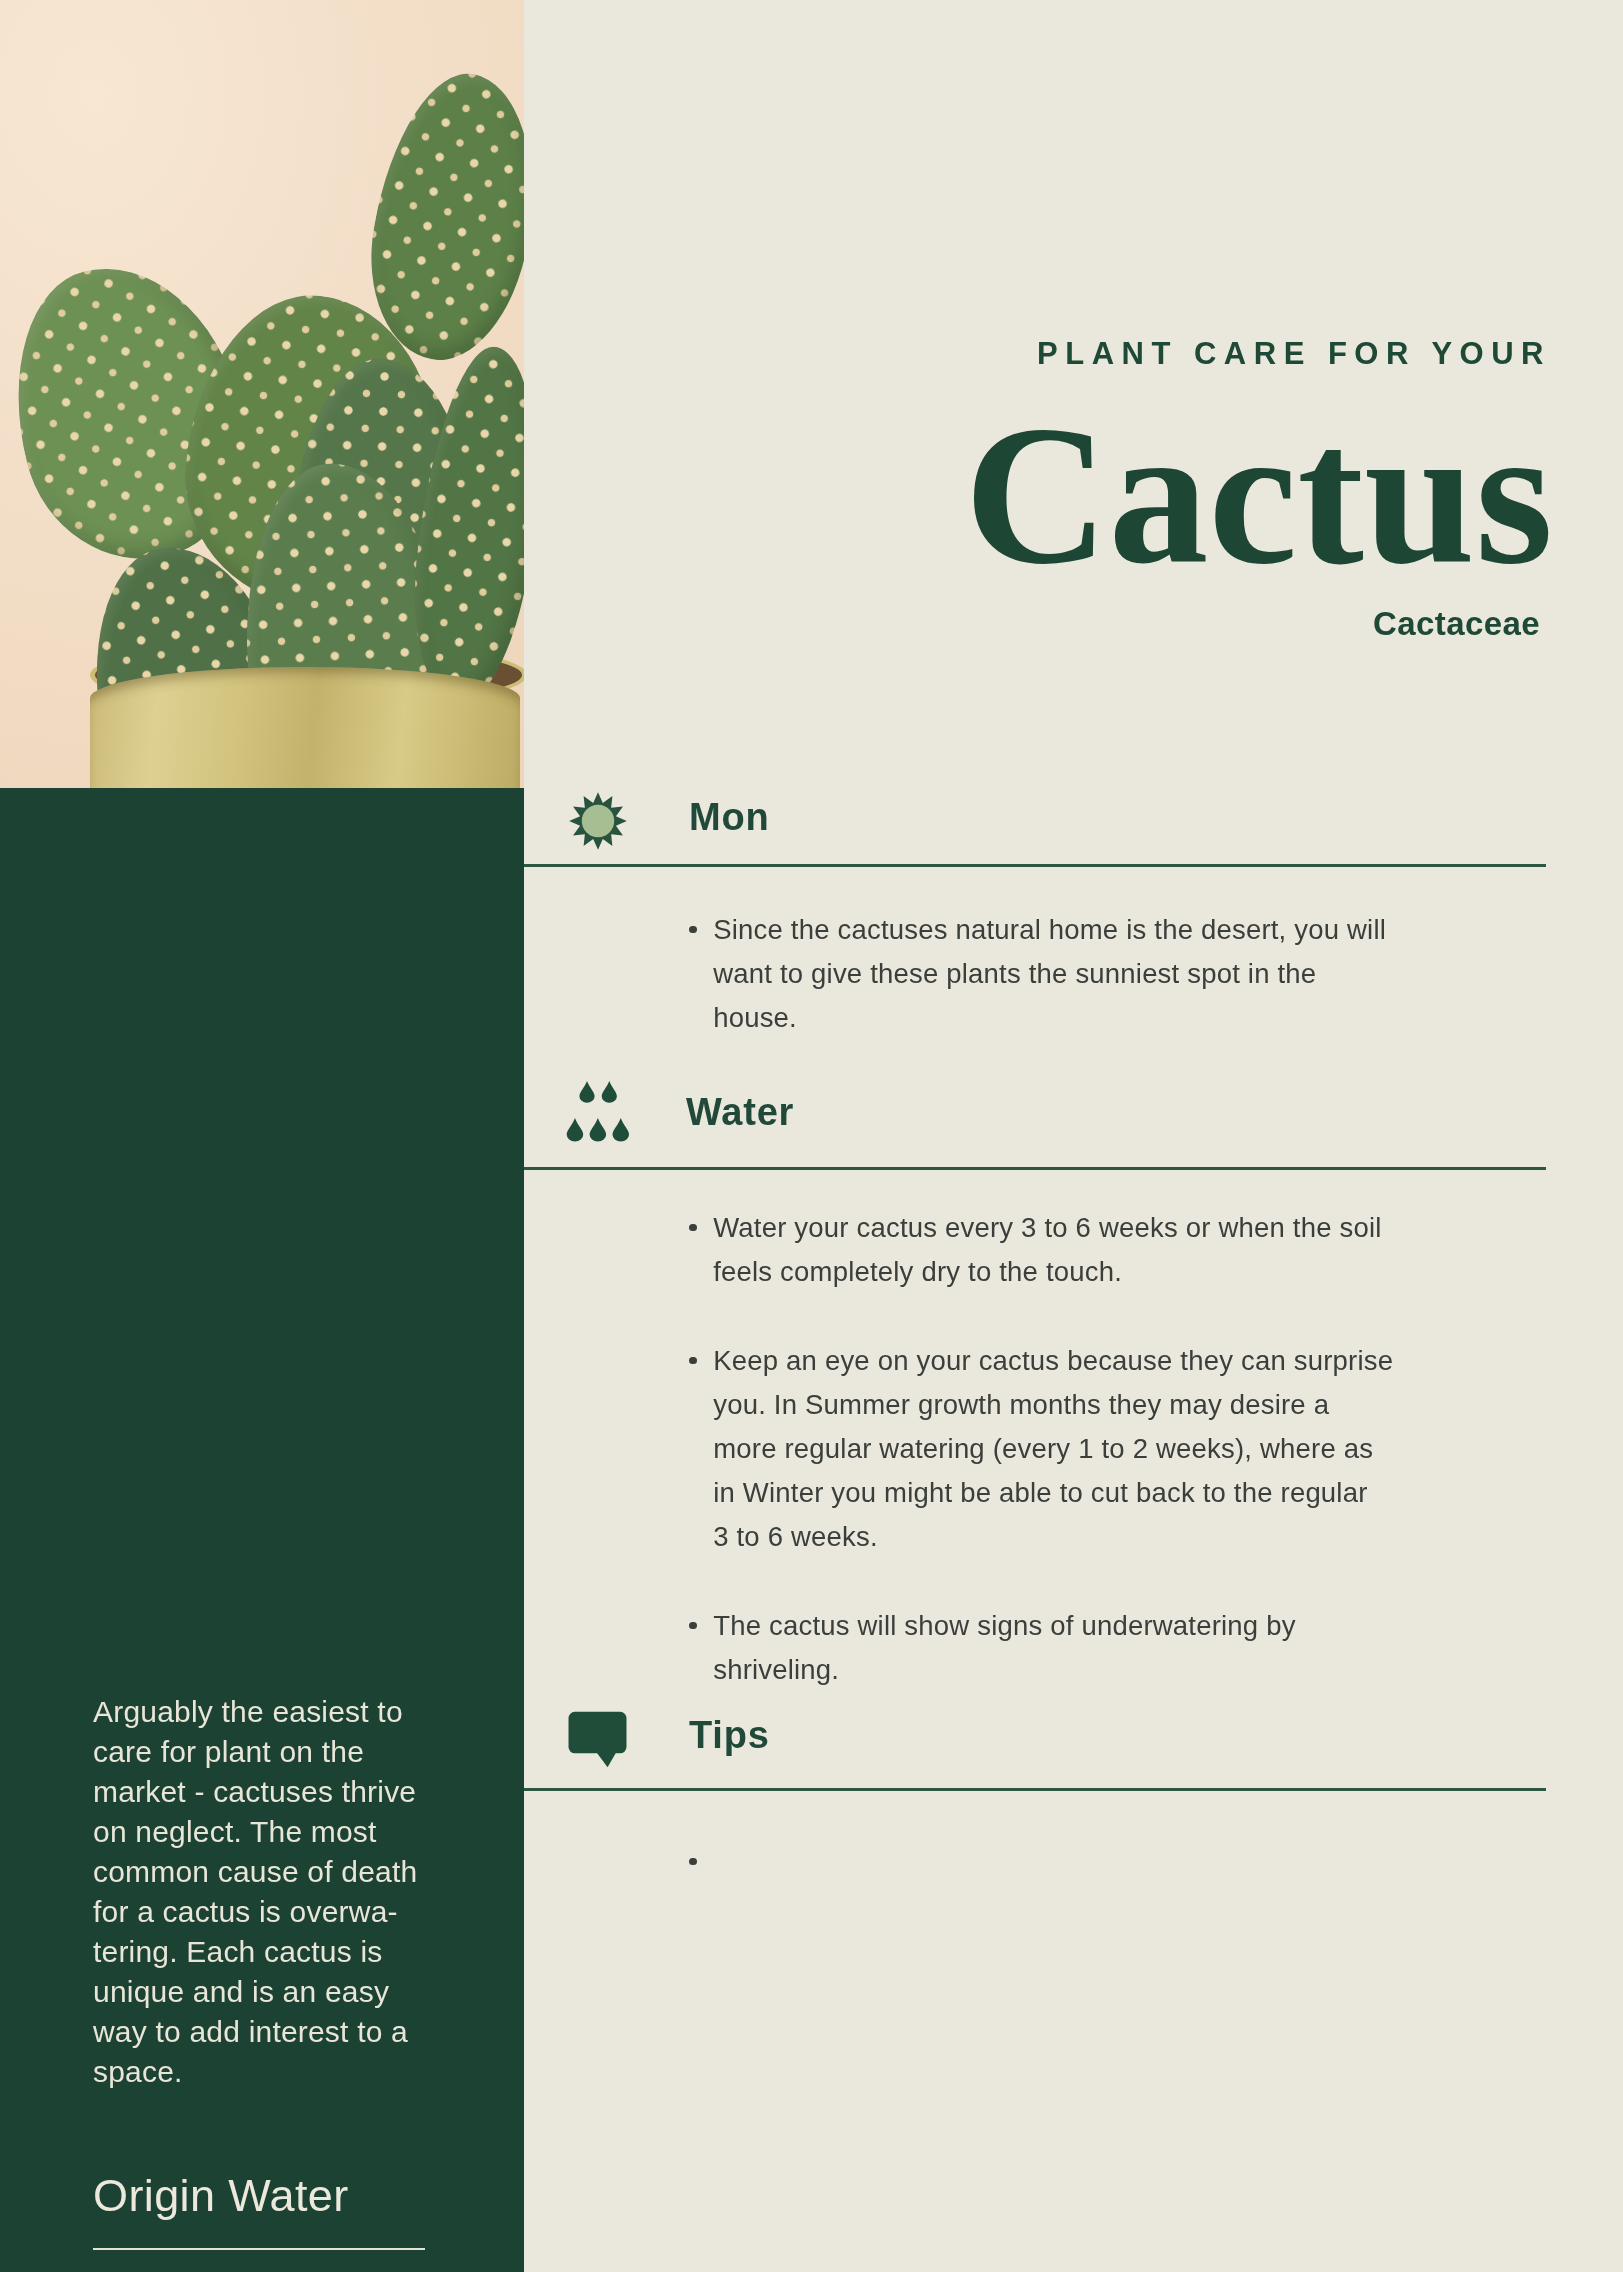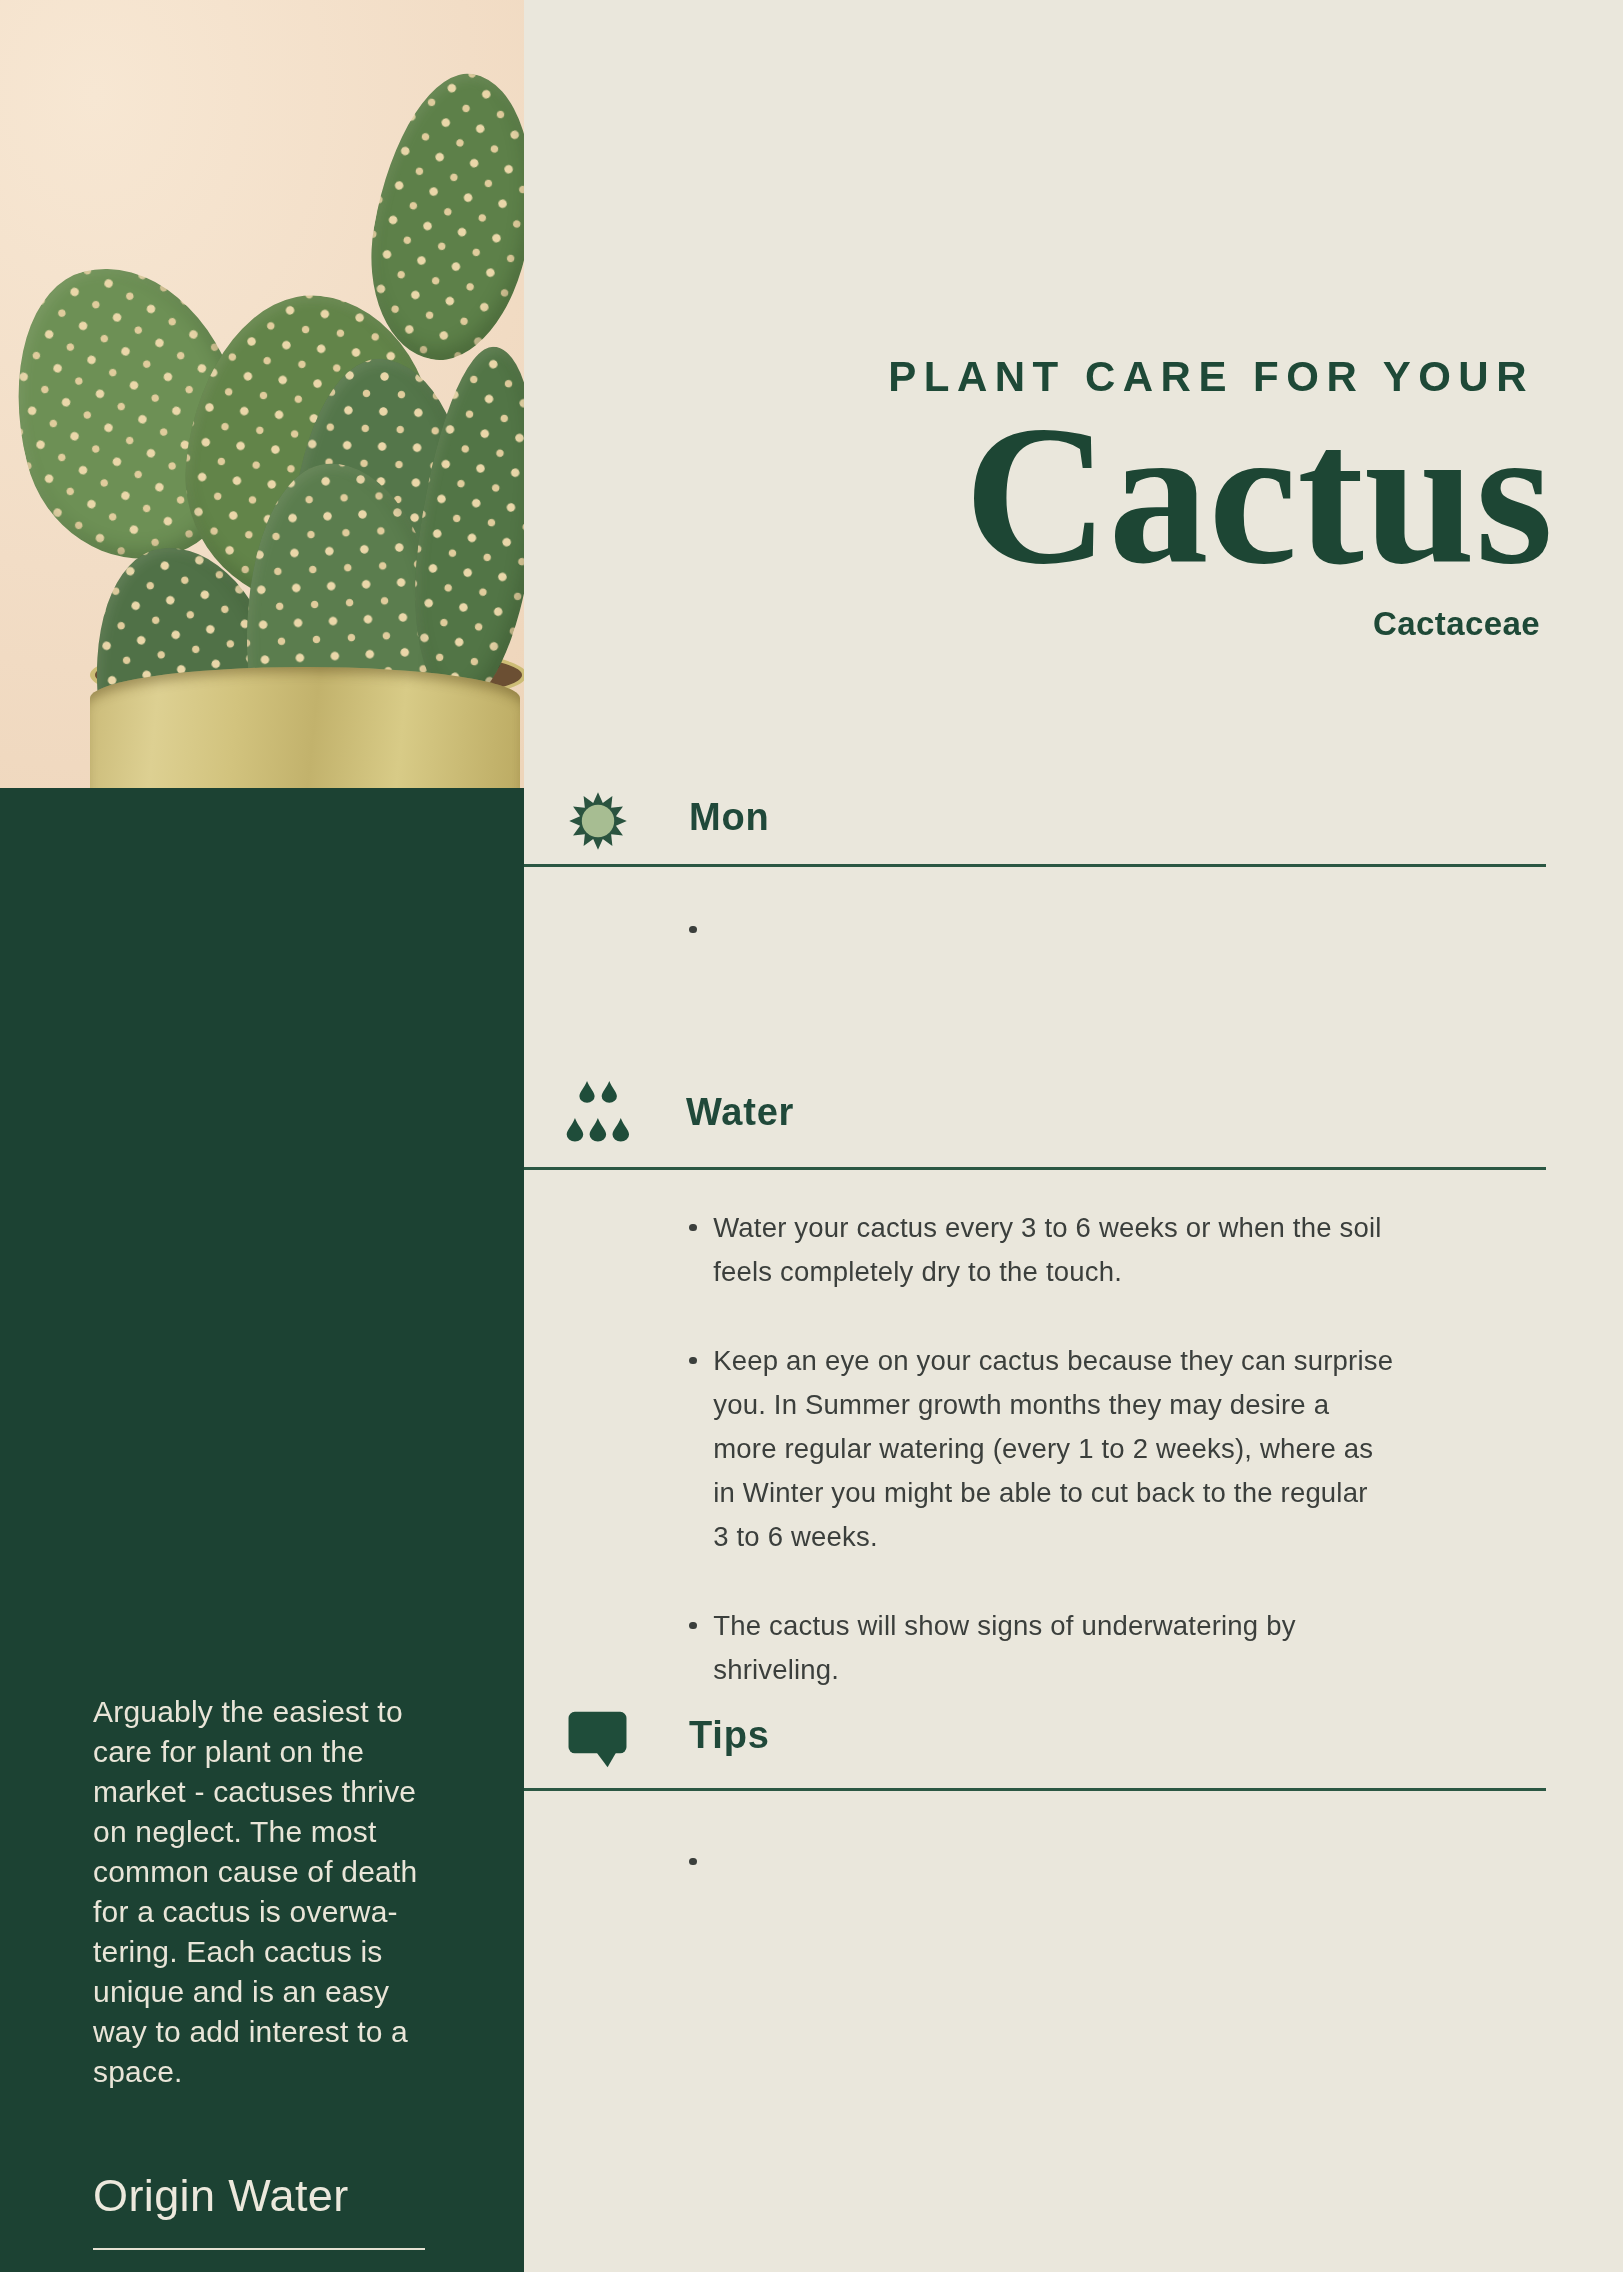--- a/index.html
+++ b/index.html
@@ -30,22 +30,22 @@
   
   .panel{position:absolute;left:0;top:788px;width:524px;height:1702px;background:#1c4233;}
   .panel-text{position:absolute;color:#e9e5d8;white-space:pre-line;
               font-size:30px;line-height:40px;letter-spacing:0.2px;font-weight:400;margin:0;}
   .intro{left:93px;top:904px;width:427px;}
   .origin-title{position:absolute;left:93px;top:1382px;margin:0;color:#ece8dc;
                 font-size:45px;font-weight:500;letter-spacing:0.4px;}
   .panel-rule{position:absolute;left:93px;top:1460px;width:332px;height:1.7px;background:#e6e2d4;border:0;margin:0;}
 
   
-  .kicker{position:absolute;right:73px;top:336px;margin:17px;color:#1e4937;
-          font-size:42px;font-weight:600;letter-spacing:7.5px;}
+  .kicker{position:absolute;right:73px;top:336px;margin:0;color:#1e4937;
+          font-size:31px;font-weight:600;letter-spacing:7.5px;}
   .title{position:absolute;right:58px;top:367px;margin:13px;color:#1d4634;
          font-family:"Liberation Serif",serif;font-weight:700;font-size:200px;line-height:1.15;}
   .species{position:absolute;right:73px;top:594px;margin:11px;color:#1e4937;
            font-size:33px;font-weight:700;letter-spacing:0.4px;text-align:right;}
 
   
   .rule{position:absolute;left:524px;width:1022px;height:2.5px;background:#2b5743;}
   .sec-label{position:absolute;margin:0;color:#20493a;font-size:38px;font-weight:600;
              letter-spacing:0.8px;line-height:1.3;}
   .sec-icon{position:absolute;}
@@ -99,20 +99,23 @@
   <section>
     <svg class="sec-icon" style="left:568px;top:791px;" width="60" height="60" viewBox="0 0 100 100">
       <polygon fill="#2a533f" points="98,50 79.9,58 91.6,74 71.9,71.9 74,91.6 58,79.9 50,98 42,79.9 26,91.6 28.1,71.9 8.4,74 20.1,58 2,50 20.1,42 8.4,26 28.1,28.1 26,8.4 42,20.1 50,2 58,20.1 74,8.4 71.9,28.1 91.6,26 79.9,42"></polygon>
       <circle fill="#a7bd92" cx="50" cy="50" r="27"></circle>
     </svg>
     <h3 class="sec-label" style="left:689px;top:793px;">Mon</h3>
     <div class="rule" style="top:864px;"></div>
     <ul class="blist" style="top:908px;">
       <li>
           <span class="dot"></span>
+          <span class="bt">Since the cactuses natural home is the desert, you will
+want to give these plants the sunniest spot in the
+house.</span>
         </li>
     </ul>
   </section>
 
   <section>
     <svg class="sec-icon" style="left:566px;top:1081px;" width="65" height="70" viewBox="0 0 100 110">
       <defs>
         <path id="drop" d="M13 0 C9 11 0 19 0 26 a13 11 0 0 0 26 0 C26 19 17 11 13 0 Z"></path>
       </defs>
       <use href="#drop" fill="#1f4d3a" transform="translate(20,0) scale(0.92)"></use>

